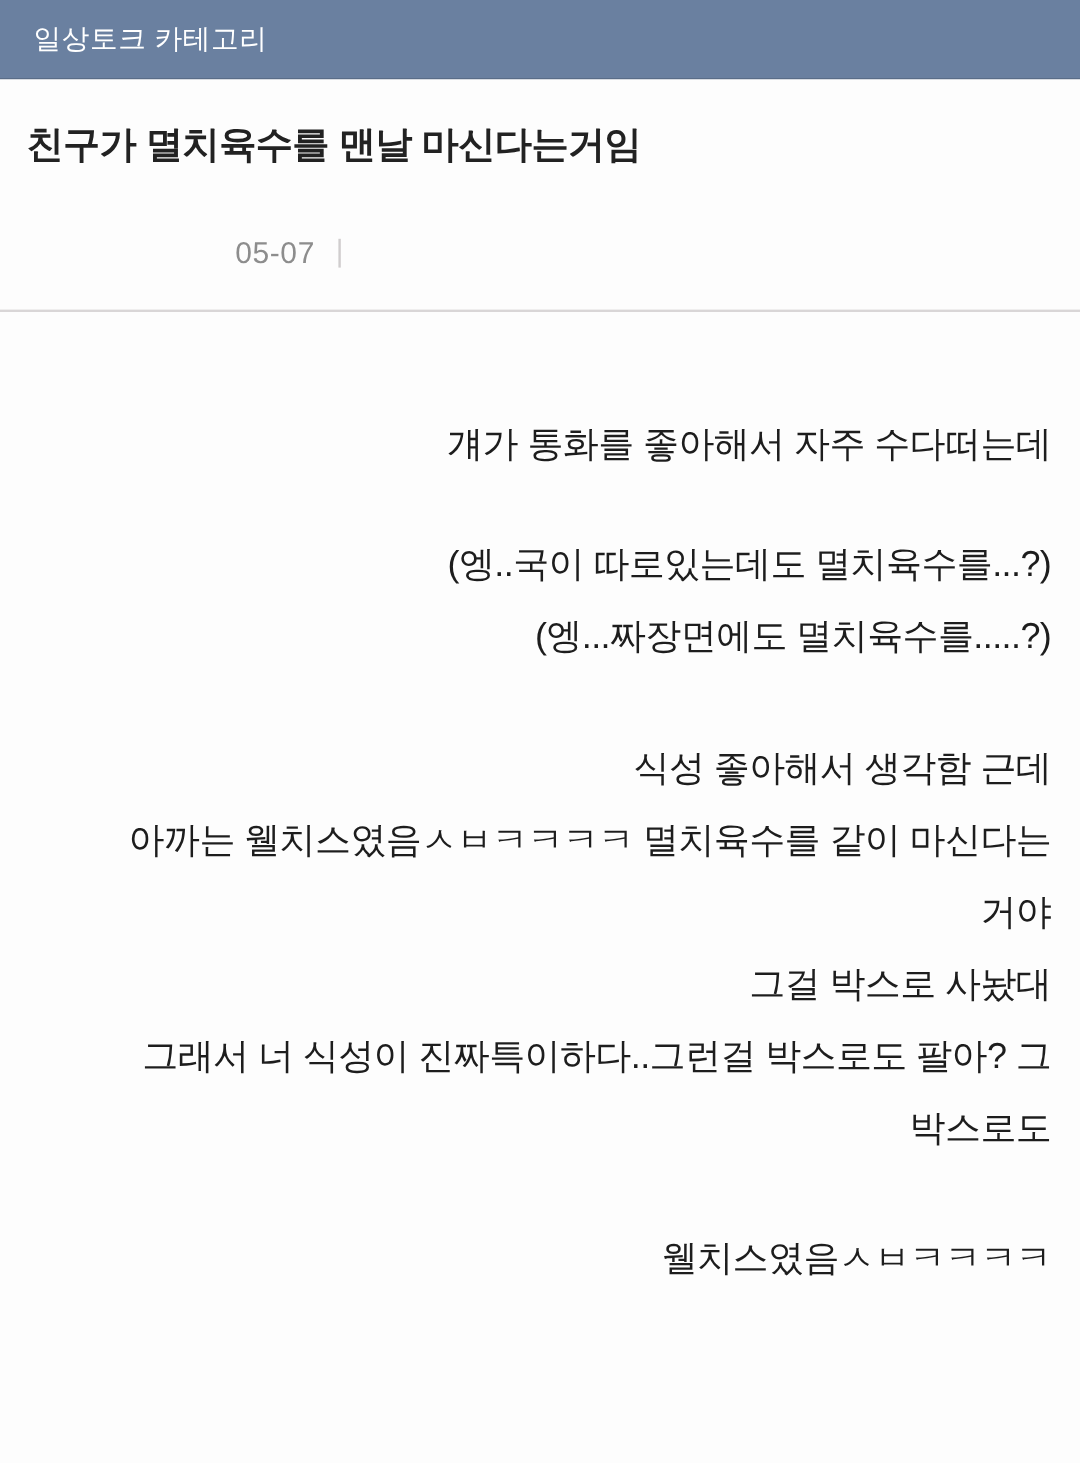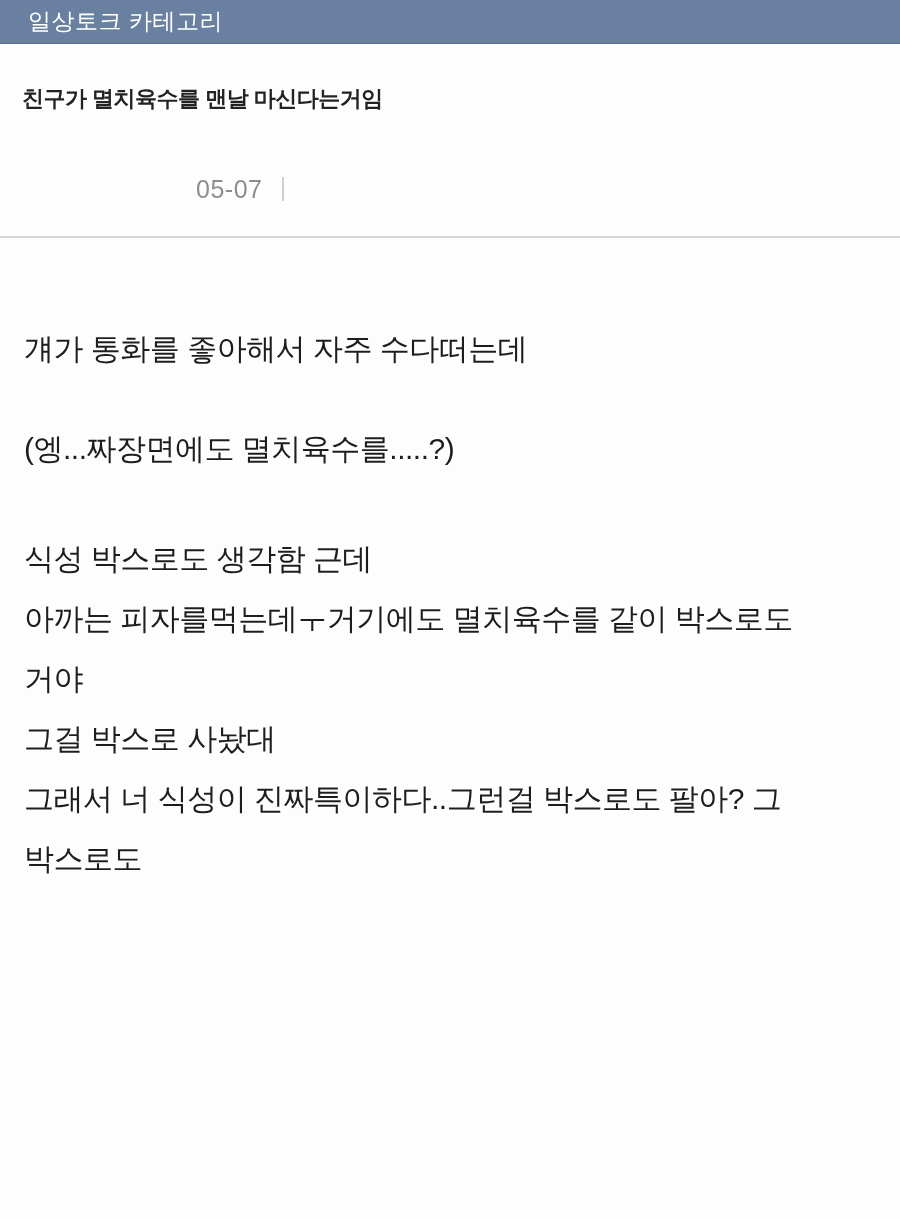--- a/index.html
+++ b/index.html
@@ -14,32 +14,32 @@
   *{margin:0;padding:0;box-sizing:border-box;}
   html,body{width:900px;}
   body{
     width:900px;height:1219px;
     background:var(--page-bg);
     font-family:"Liberation Sans","DejaVu Sans",sans-serif;
     color:var(--body-text);
     overflow:hidden;
   }
   .category-bar{
-    width:100%;height:44px;
+    width:100%;height:66px;
     background:var(--header-bg);
     color:var(--header-text);
     display:flex;align-items:center;
     padding-left:28px;
     font-size:23px;
     letter-spacing:0.5px;
     border-bottom:1px solid rgba(0,0,0,0.15);
   }
   .post-title{
     margin:33px 24px 0 22px;
-    font-size:22px;
+    font-size:31px;
     line-height:44px;
     font-weight:bold;
     color:var(--title-text);
     letter-spacing:-0.5px;
   }
   .post-meta{
     margin-top:54px;
     margin-left:196px;
     height:28px;
     display:flex;align-items:center;
@@ -55,21 +55,21 @@
   }
   .divider{
     margin-top:33px;
     border:none;
     border-top:2px solid var(--divider);
     width:100%;
   }
   .post-body{
     padding:0 24px;
   }
-  .paragraph{margin-top:40px;}
+  .paragraph{margin-top:40px;text-align:right;}
   .paragraph:first-child{margin-top:81px;}
   .paragraph.p3{margin-top:50px;}
   .paragraph.p4{margin-top:48px;}
   .body-line{
     font-size:30px;
     line-height:60px;
     color:var(--body-text);
     letter-spacing:-0.5px;
     white-space:nowrap;
   }
@@ -88,23 +88,27 @@
   <span class="meta-sep"></span>
 </div>
 
 <hr class="divider">
 
 <div class="post-body">
   <div class="paragraph p1">
     <div class="body-line">걔가 통화를 좋아해서 자주 수다떠는데</div>
   </div>
   <div class="paragraph p2">
+    <div class="body-line">(엥..국이 따로있는데도 멸치육수를...?)</div>
     <div class="body-line">(엥...짜장면에도 멸치육수를.....?)</div>
   </div>
   <div class="paragraph p3">
-    <div class="body-line">식성 박스로도 생각함 근데</div>
-    <div class="body-line">아까는 피자를먹는데ㅜ거기에도 멸치육수를 같이 박스로도</div>
+    <div class="body-line">식성 좋아해서 생각함 근데</div>
+    <div class="body-line">아까는 웰치스였음ㅅㅂㅋㅋㅋㅋ 멸치육수를 같이 마신다는</div>
     <div class="body-line">거야</div>
     <div class="body-line">그걸 박스로 사놨대</div>
     <div class="body-line">그래서 너 식성이 진짜특이하다..그런걸 박스로도 팔아? 그</div>
     <div class="body-line">박스로도</div>
   </div>
+  <div class="paragraph p4">
+    <div class="body-line">웰치스였음ㅅㅂㅋㅋㅋㅋ</div>
+  </div>
 </div>
 
 </body></html>

